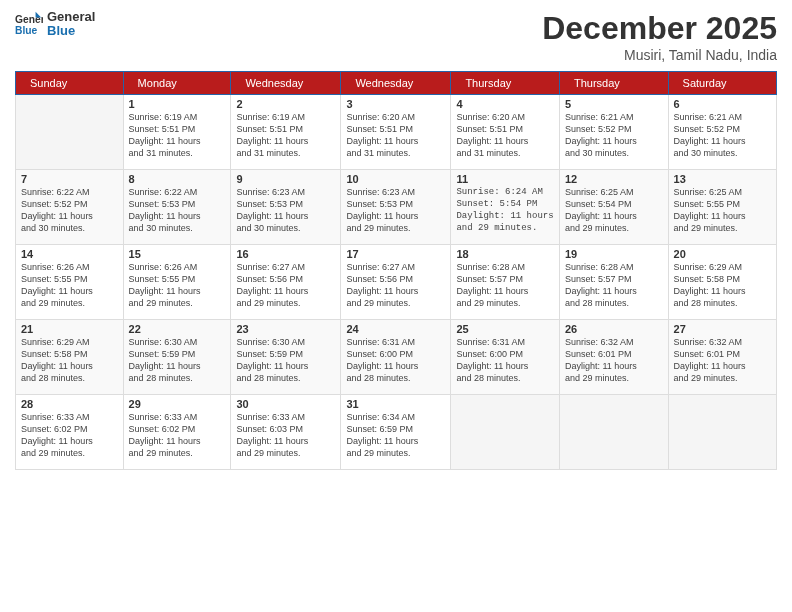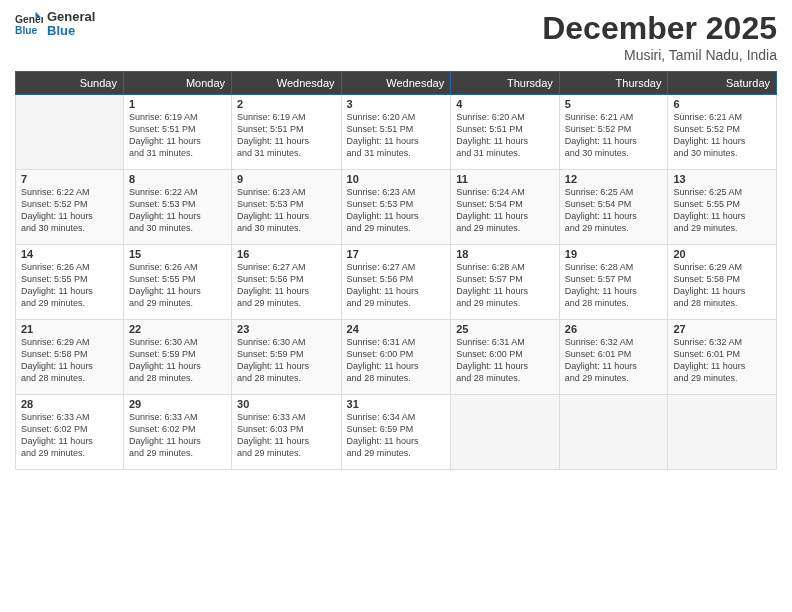--- a/index.html
+++ b/index.html
@@ -42,24 +42,24 @@
       font-size: 14px;
       color: #555;
     }
     .calendar {
       width: 100%;
       border-collapse: collapse;
       border: 1px solid #ccc;
       font-size: 9.5px;
     }
     .calendar th {
-      background-color: #404040;
+      background-color: #b91c1c;
       color: white;
-      text-align: right;
-      padding: 5px 6px;
+      text-align: left;
+      padding: 5px 14px;
       font-size: 11px;
       font-weight: normal;
       border: 1px solid #2563a8;
     }
     .calendar td {
       vertical-align: top;
       padding: 3px 5px;
       border: 1px solid #ddd;
       width: 113px;
       height: 75px;
@@ -187,21 +187,21 @@
           </td>
           <td>
             <div class="day-num">10</div>
             <div class="day-info" style="white-space: pre-line;">Sunrise: 6:23 AM
 Sunset: 5:53 PM
 Daylight: 11 hours
 and 29 minutes.</div>
           </td>
           <td>
             <div class="day-num">11</div>
-            <div class="day-info" style="white-space: pre-line;">Sunrise: 6:24 AM
+            <div class="day-info" style="white-space: pre-line; font-family: Liberation Mono, monospace;">Sunrise: 6:24 AM
 Sunset: 5:54 PM
 Daylight: 11 hours
 and 29 minutes.</div>
           </td>
           <td>
             <div class="day-num">12</div>
             <div class="day-info" style="white-space: pre-line;">Sunrise: 6:25 AM
 Sunset: 5:54 PM
 Daylight: 11 hours
 and 29 minutes.</div>

